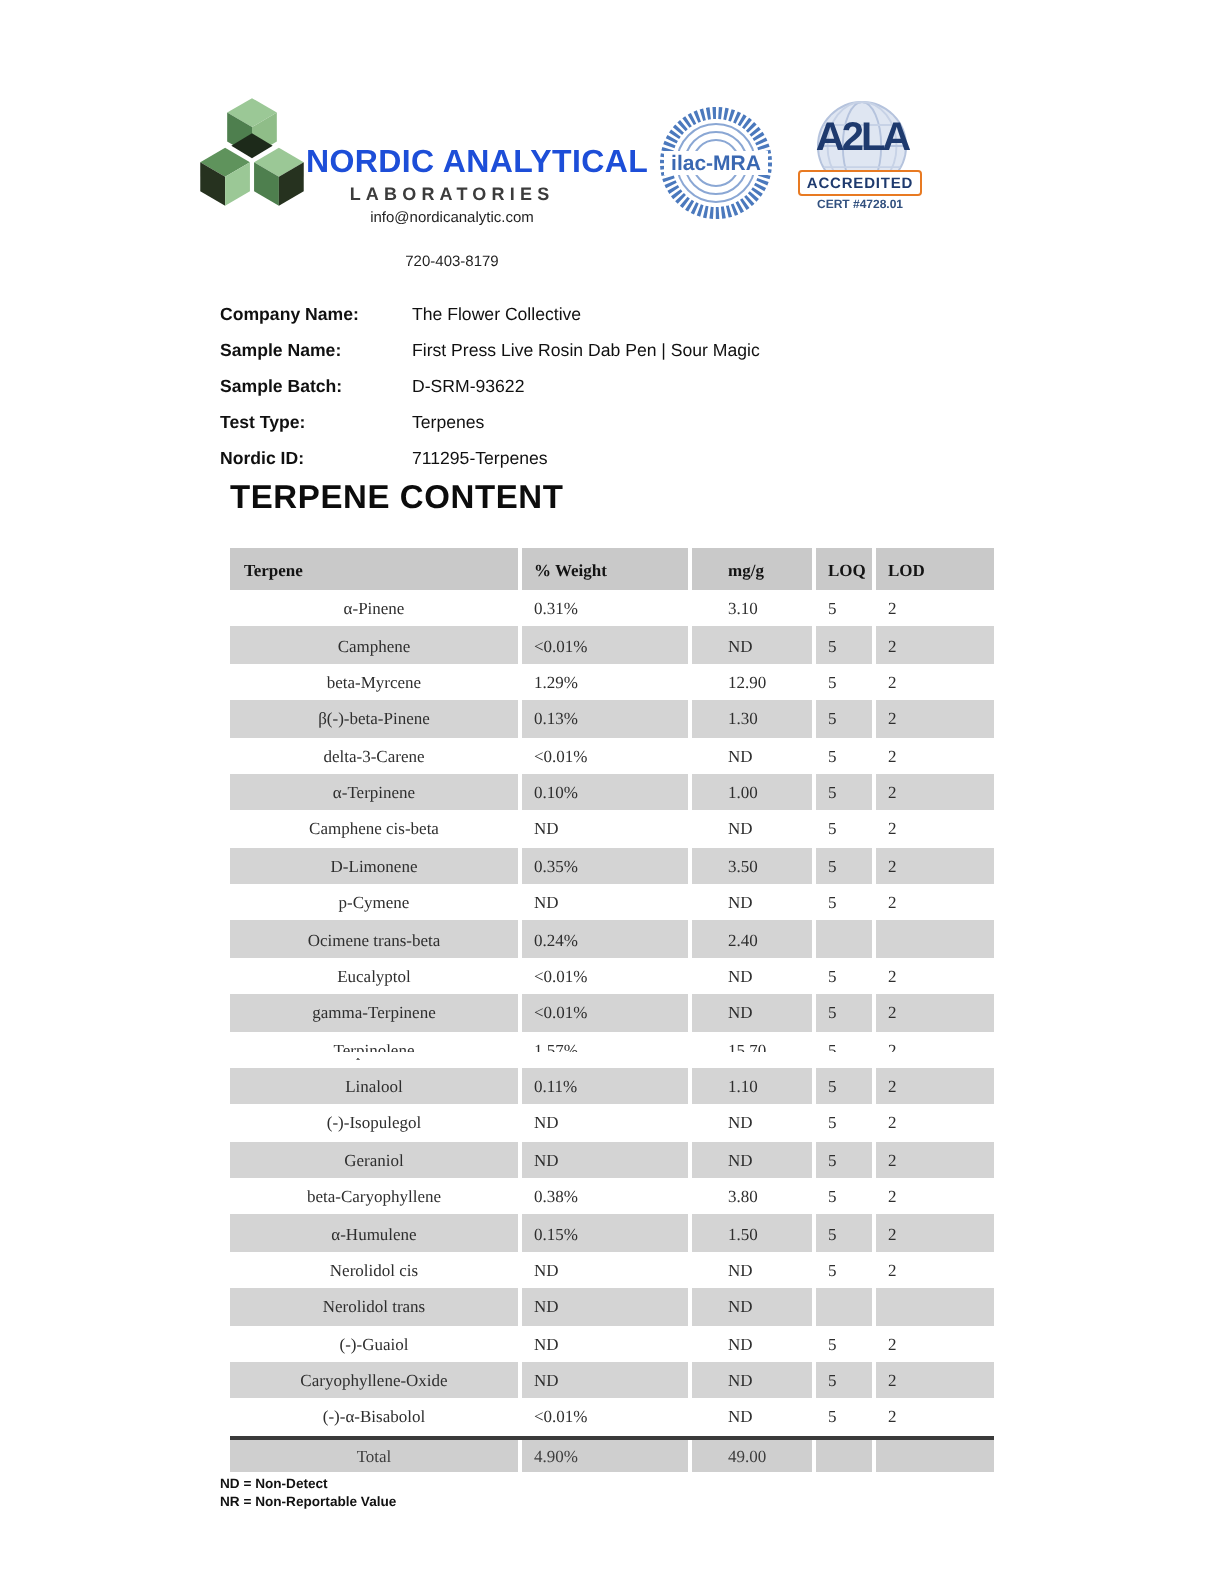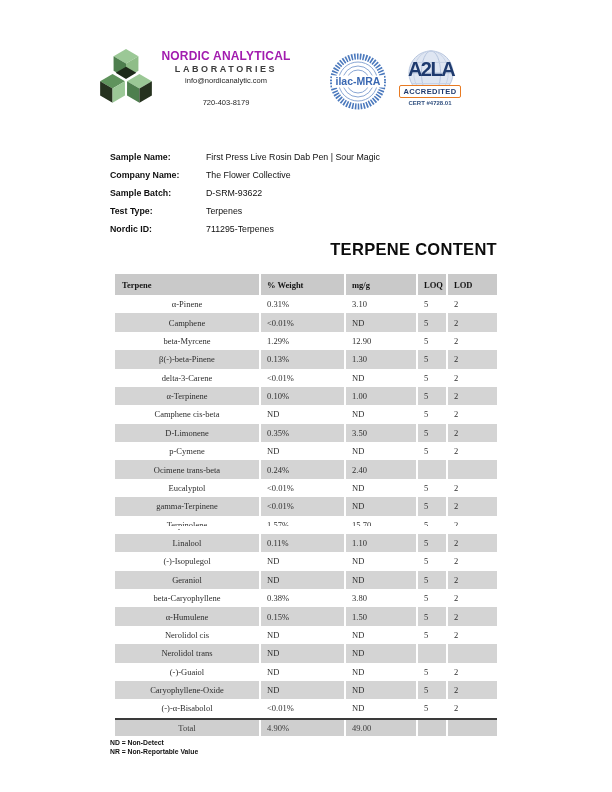--- a/index.html
+++ b/index.html
@@ -2,21 +2,21 @@
 <html><head>
 <meta charset="utf-8">
 <style>
   html,body{margin:0;padding:0;background:#e8e8e8;}
   .page{position:relative;width:612px;height:792px;background:#ffffff;margin:0 auto;
         font-family:"Liberation Sans",sans-serif;overflow:hidden;}
 
   
   .logo-cubes{position:absolute;left:100px;top:47px;width:52px;height:60px;}
   .logo-text{position:absolute;left:153px;top:49px;width:146px;text-align:center;}
-  .logo-name{font-size:12px;font-weight:bold;color:#a21caf;letter-spacing:.2px;white-space:nowrap;}
+  .logo-name{font-size:16px;font-weight:bold;color:#1d4ed8;letter-spacing:.2px;white-space:nowrap;margin-top:24px;}
   .logo-sub{font-size:9px;font-weight:bold;color:#3c3c3c;letter-spacing:2.6px;margin-top:1px;white-space:nowrap;}
   .logo-email{font-size:7.5px;color:#1f1f1f;margin-top:2px;}
   .logo-phone{font-size:7.5px;color:#1f1f1f;margin-top:13px;}
 
   .ilac-badge{position:absolute;left:329px;top:51px;width:58px;height:61px;}
   .a2la-badge{position:absolute;left:392px;top:47px;width:78px;height:66px;}
   .a2la-globe{position:absolute;left:16px;top:3px;width:46px;height:46px;}
   .a2la-letters{position:absolute;left:0;top:11px;width:100%;text-align:center;
                 font-size:20px;font-weight:bold;color:#1e3a6e;letter-spacing:-1.5px;}
   .a2la-accredited{position:absolute;left:7px;top:38px;width:60px;background:#fff;
@@ -25,32 +25,32 @@
   .a2la-cert{position:absolute;left:0;top:53px;width:76px;text-align:center;
              font-size:6px;font-weight:bold;color:#31507f;}
 
   
   .info{position:absolute;left:110px;top:148px;font-size:8.8px;color:#101010;}
   .info-row{height:18px;display:flex;align-items:center;}
   .info-label{width:96px;font-weight:bold;}
   .info-value{white-space:nowrap;}
 
   
-  .title{position:absolute;left:115px;top:240px;width:382px;text-align:right;
+  .title{position:absolute;left:115px;top:240px;width:382px;text-align:left;
          font-size:16.5px;font-weight:bold;color:#0c0c0c;letter-spacing:.3px;}
 
   
   .table{position:absolute;left:115px;top:274px;width:382px;font-size:8.5px;color:#2e2e2e;font-family:Liberation Serif, serif;}
   .thead{display:flex;height:21px;background:#c9c9c9;font-weight:bold;color:#141414;}
   .trow{display:flex;height:18.39px;}
   .trow.gray{background:#d4d4d4;}
   .cell{box-sizing:border-box;display:flex;align-items:center;overflow:hidden;white-space:nowrap;}
   .c0{width:144px;justify-content:center;}
   .c1{width:85px;padding-left:6px;}
-  .c2{width:72px;padding-left:6px;}
+  .c2{width:62px;padding-left:18px;}
   .c3{width:30px;padding-left:6px;}
   .c4{width:46px;padding-left:6px;}
   .cell + .cell{border-left:2px solid #fff;}
   .thead .c0{justify-content:flex-start;padding-left:7px;}
   .total-row{display:flex;height:16px;background:#cfcfcf;border-top:2.5px solid #3a3a3a;color:#3d3d3d;}
   .glitch-line{position:absolute;left:0;top:252px;width:382px;height:3px;background:#ffffff;}
 
   
   .notes{position:absolute;left:110px;top:739px;font-size:6.8px;font-weight:bold;
          color:#111;line-height:8.5px;}
@@ -102,26 +102,26 @@
       <line x1="4" y1="13" x2="44" y2="13" stroke="#c7d2e6" stroke-width="1"></line>
       <line x1="4" y1="35" x2="44" y2="35" stroke="#c7d2e6" stroke-width="1"></line>
     </svg>
     <div class="a2la-letters">A2LA</div>
     <div class="a2la-accredited">ACCREDITED</div>
     <div class="a2la-cert">CERT #4728.01</div>
   </div>
 
   <div class="info">
     <div class="info-row">
+      <div class="info-label">Company Name:</div>
+      <div class="info-value">The Flower Collective</div>
+    </div>
+    <div class="info-row">
       <div class="info-label">Sample Name:</div>
       <div class="info-value">First Press Live Rosin Dab Pen | Sour Magic</div>
-    </div>
-    <div class="info-row">
-      <div class="info-label">Company Name:</div>
-      <div class="info-value">The Flower Collective</div>
     </div>
     <div class="info-row">
       <div class="info-label">Sample Batch:</div>
       <div class="info-value">D-SRM-93622</div>
     </div>
     <div class="info-row">
       <div class="info-label">Test Type:</div>
       <div class="info-value">Terpenes</div>
     </div>
     <div class="info-row">

